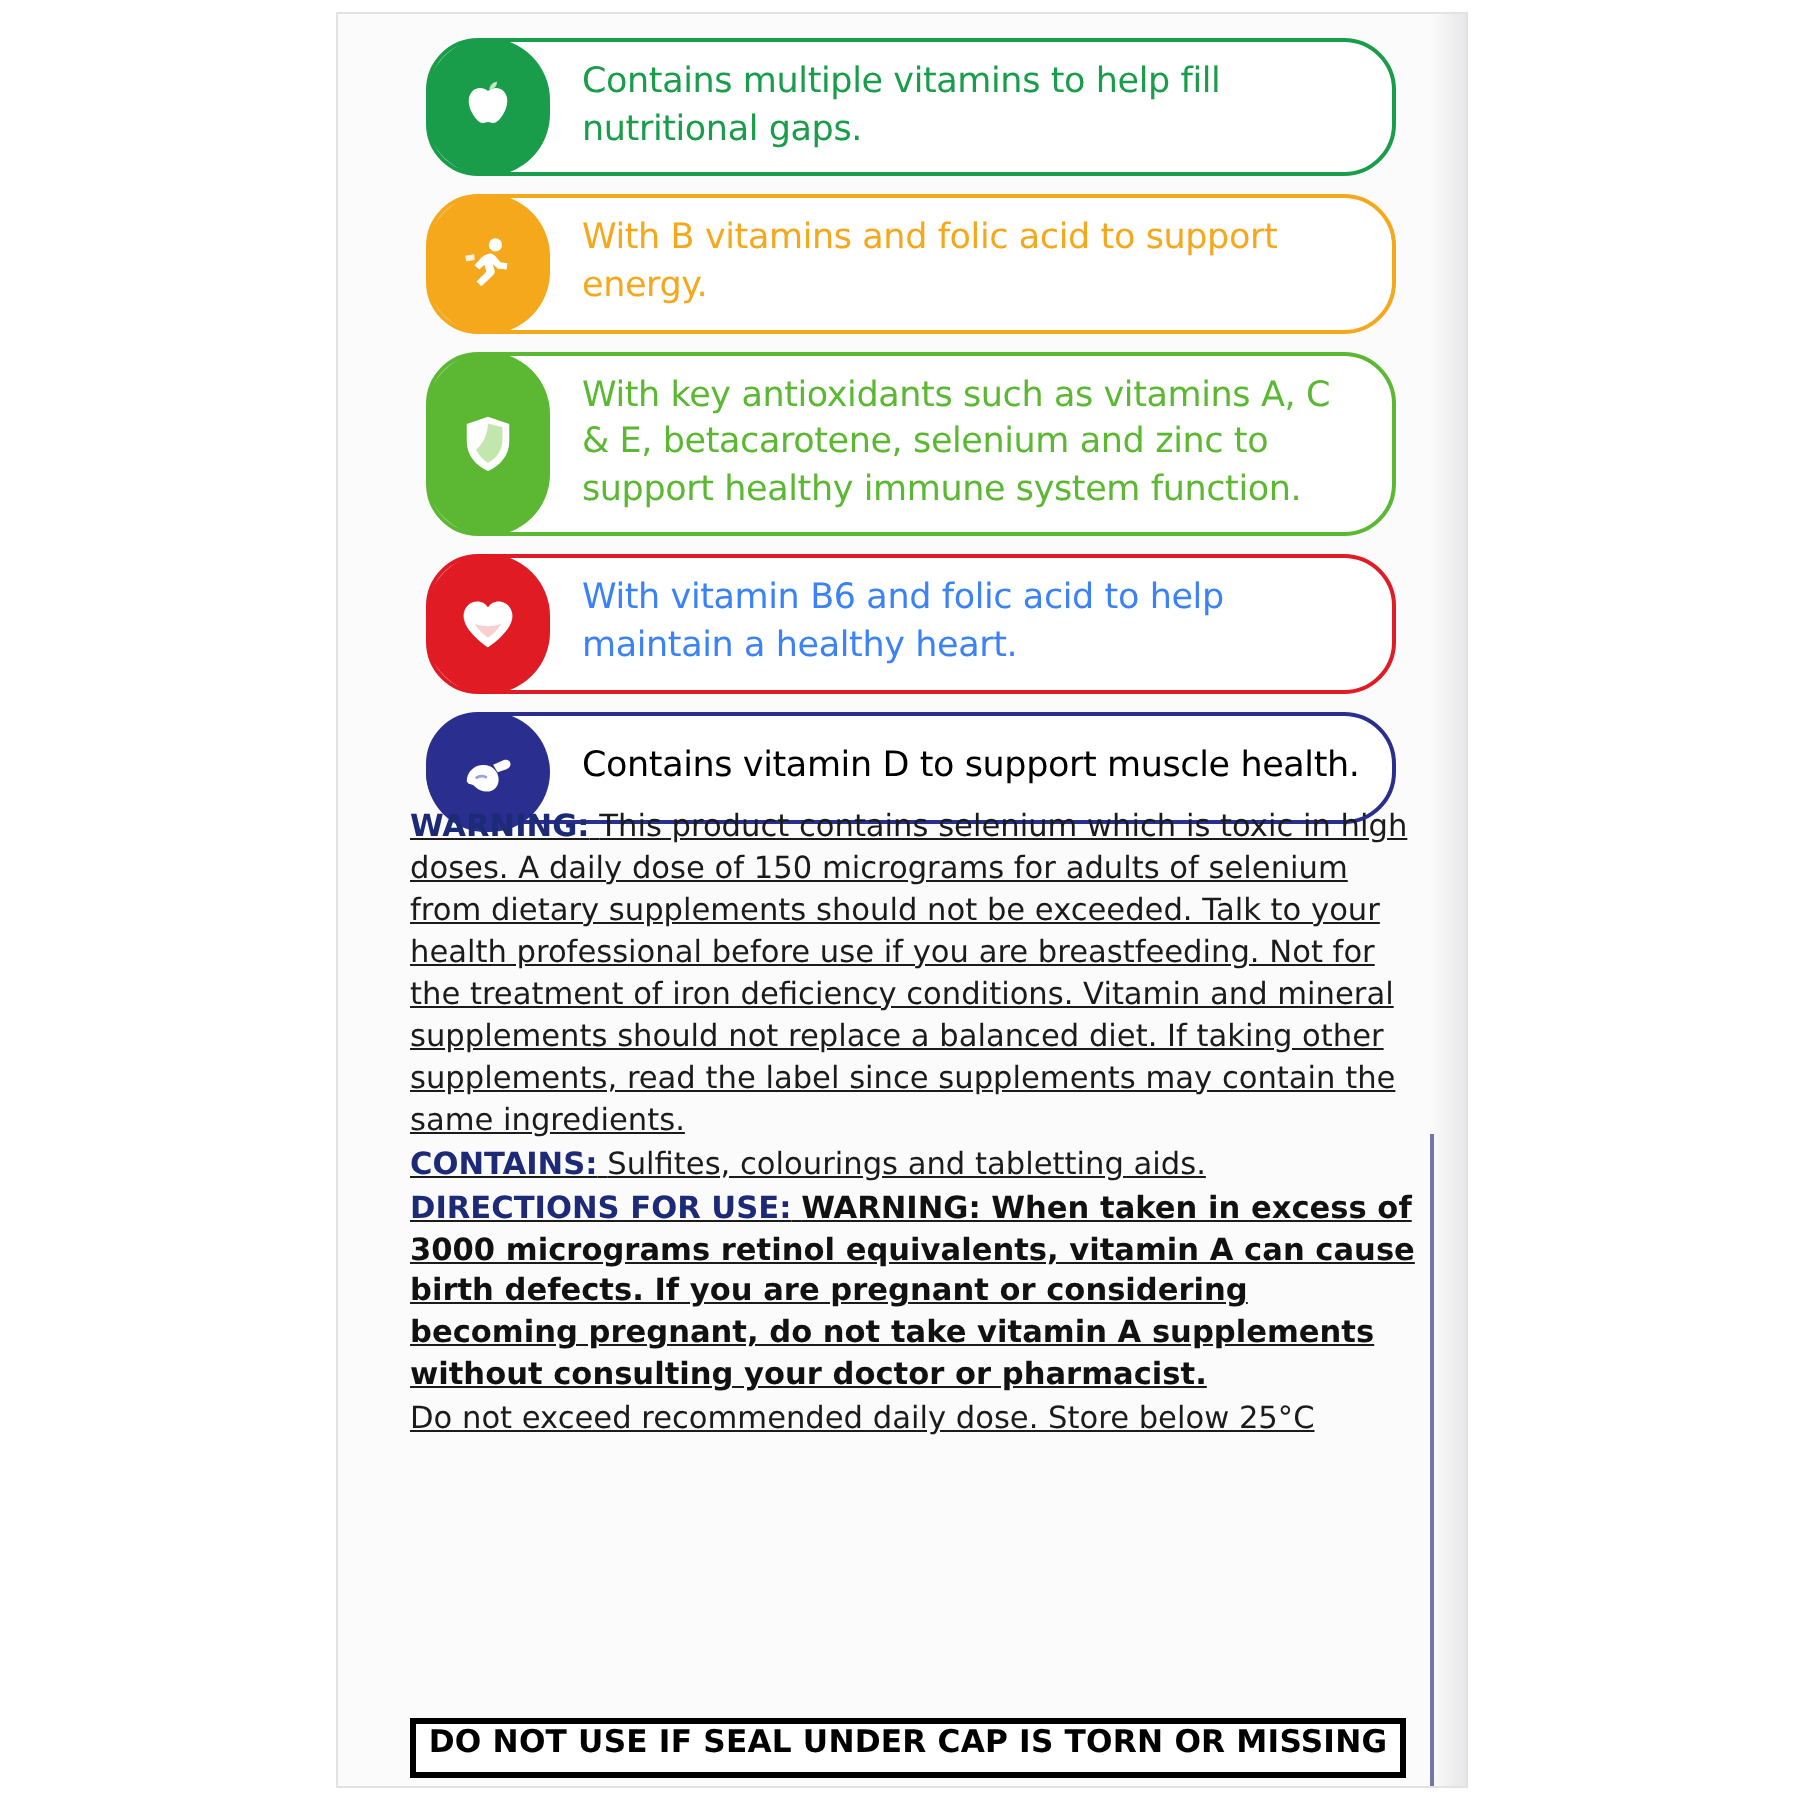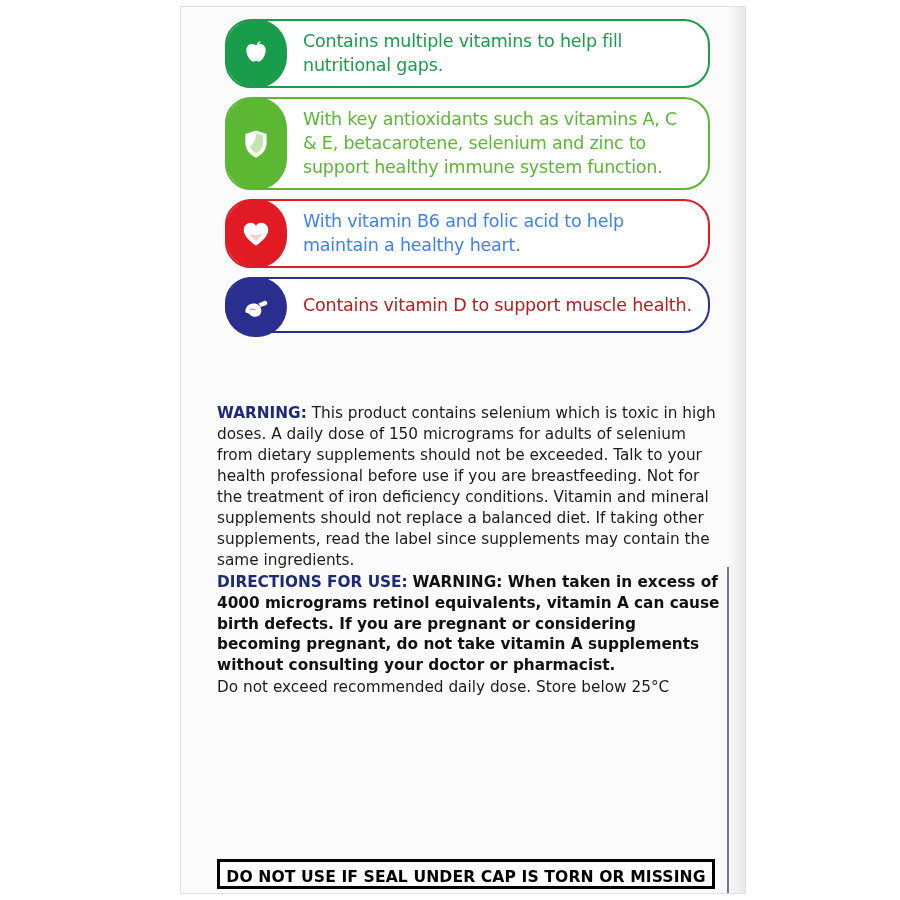--- a/index.html
+++ b/index.html
@@ -17,21 +17,20 @@
   #package {
     position: absolute;
     left: 168px;
     top: 6px;
     width: 566px;
     height: 888px;
     background: #fbfbfb;
     border: 1px solid #e2e2e2;
     box-sizing: border-box;
     overflow: hidden;
-    margin-left: 12px;
   }
   
   #edge-strip {
     position: absolute;
     right: 0px;
     top: 0px;
     width: 18px;
     height: 888px;
     background: linear-gradient(to right, rgba(0,0,0,0.00), rgba(60,60,90,0.10));
   }
@@ -89,35 +88,36 @@
   
   #copy {
     position: absolute;
     left: 36px;
     top: 396px;
     width: 505px;
     font-family: "DejaVu Sans", sans-serif;
     font-size: 15.3px;
     line-height: 1.37;
     color: #1b1b1b;
+    text-decoration: underline;
   }
   #copy p { margin: 0 0 1px 0; }
   .lbl-navy { color: #1d2a78; font-weight: bold; }
   .bold { font-weight: bold; color: #111; }
   .blk { color: #1b1b1b; }
 
   #seal {
     position: absolute;
     left: 36px;
     top: 852px;
     width: 498px;
     height: 30px;
     border: 3px solid #000;
     display: flex;
-    align-items: flex-end;
+    align-items: flex-start;
     justify-content: center;
     box-sizing: border-box;
     background: #fff;
   }
   #seal span {
     font-family: "DejaVu Sans", sans-serif;
     font-weight: bold;
     font-size: 15.6px;
     letter-spacing: 0.1px;
     color: #000;
@@ -136,20 +136,30 @@
     <div class="benefit" style="border-color:#1a9d4b;">
       <div class="icon-wrap" style="background:#1a9d4b;">
         <svg class="icon-svg" width="34" height="34" viewBox="0 0 32 32" aria-hidden="true">
           <path d="M16 8c-2.2-2-5.6-2-7.6.3-2.2 2.5-1.8 6.6.2 10.2 1.4 2.5 3.3 4.6 4.8 4.6 1 0 1.6-.5 2.6-.5s1.6.5 2.6.5c1.5 0 3.4-2.1 4.8-4.6 2-3.6 2.4-7.7.2-10.2C21.6 6 18.2 6 16 8z" fill="#ffffff"></path>
           <path d="M16.6 7.2c.2-1.8 1.7-3.3 3.6-3.5.2 1.9-1.3 3.6-3.6 3.5z" fill="#bfe6c8"></path>
         </svg>
       </div>
       <div class="btext" style="color:#1a9d4b;">Contains multiple vitamins to help fill nutritional gaps.</div>
     </div>
 
+    <div class="benefit" style="border-color:#f5a81c;">
+      <div class="icon-wrap" style="background:#f5a81c;">
+        <svg class="icon-svg" width="34" height="34" viewBox="0 0 32 32" aria-hidden="true">
+          <circle cx="19.5" cy="7" r="3.1" fill="#ffffff"></circle>
+          <path d="M17.2 11c-2 .2-3.6 1.2-4.9 2.6l-2.7 3 2.3 2 2.4-2.3.9 3.3-4.6 4.6 2.3 2.3 5.6-5.3c.6-.6.8-1.3.6-2.1l-.8-3 2.4 2.1 4.1.4.3-3-3.2-.4-2.2-2.6c-.7-.9-1.6-1.4-2.5-1.6z" fill="#ffffff"></path>
+          <path d="M9.5 11.4l-4.2.7.4 2.6 4.1-.6z" fill="#ffffff" opacity="0.85"></path>
+        </svg>
+      </div>
+      <div class="btext" style="color:#f5a81c;">With B vitamins and folic acid to support energy.</div>
+    </div>
 
     <div class="benefit" style="border-color:#5cb832;justify-content:flex-end;">
       <div class="icon-wrap" style="background:#5cb832;">
         <svg class="icon-svg" width="34" height="34" viewBox="0 0 32 32" aria-hidden="true">
           <path d="M16 3.2l10 3.4v8.2c0 6.4-4.2 11.4-10 13.9-5.8-2.5-10-7.5-10-13.9V6.6z" fill="#ffffff"></path>
           <path d="M16 6.4c-.2 5.2-2.2 9.4-5.6 12.3 1.3 2.7 3.2 4.8 5.6 6.1 4.1-2 6.8-6 6.8-10.9V8.1z" fill="#8fd26a" opacity="0.55"></path>
         </svg>
       </div>
       <div class="btext" style="color:#5cb832;">With key antioxidants such as vitamins A, C &amp; E, betacarotene, selenium and zinc to support healthy immune system function.</div>
     </div>
@@ -165,38 +175,42 @@
     </div>
 
     <div class="benefit" style="border-color:#2a2f8f;">
       <div class="icon-wrap" style="background:#2a2f8f;">
         <svg class="icon-svg" width="34" height="34" viewBox="0 0 32 32" aria-hidden="true">
           <path d="M6 20.5c0-4.2 3-7.5 7.2-7.8 2.4-.2 4 .4 5.4 1.6 1.6 1.4 2.4 3.2 2.4 5.3 0 3.3-2.3 5.6-5.6 5.6-2.4 0-3.8-.9-5.3-2.2-1.2-1-2.2-1.4-3.1-1.3z" fill="#ffffff"></path>
           <path d="M18.4 12.6l5.1-2.2c1.4-.6 2.7.1 3 1.4.3 1.3-.4 2.4-1.8 2.9l-4.2 1.4z" fill="#ffffff"></path>
           <path d="M10.2 18.9c1.6-1.1 3.6-1.2 5.3-.3" stroke="#9aa0dd" stroke-width="1.2" fill="none"></path>
         </svg>
       </div>
-      <div class="btext" style="color:#b91c1c;">Contains vitamin D to support muscle health.</div>
+      <div class="btext" style="color:#000000;">Contains vitamin D to support muscle health.</div>
     </div>
 
   </div>
 
   <div id="copy">
 
     <p>
       <span class="lbl-navy">WARNING:</span>
       <span class="blk">This product contains selenium which is toxic in high doses. A daily dose of 150 micrograms for adults of selenium from dietary supplements should not be exceeded. Talk to your health professional before use if you are breastfeeding. Not for the treatment of iron deficiency conditions. Vitamin and mineral supplements should not replace a balanced diet. If taking other supplements, read the label since supplements may contain the same ingredients.</span>
     </p>
 
 
+    <p>
+      <span class="lbl-navy">CONTAINS:</span>
+      <span class="blk">Sulfites, colourings and tabletting aids.</span>
+    </p>
 
 
     <p>
       <span class="lbl-navy">DIRECTIONS FOR USE:</span>
-      <span class="bold">WARNING: When taken in excess of 4000 micrograms retinol equivalents, vitamin A can cause birth defects. If you are pregnant or considering becoming pregnant, do not take vitamin A supplements without consulting your doctor or pharmacist.</span>
+      <span class="bold">WARNING: When taken in excess of 3000 micrograms retinol equivalents, vitamin A can cause birth defects. If you are pregnant or considering becoming pregnant, do not take vitamin A supplements without consulting your doctor or pharmacist.</span>
     </p>
 
 
     <p class="blk">Do not exceed recommended daily dose. Store below 25°C</p>
 
   </div>
 
   <div id="seal">
     <span>DO NOT USE IF SEAL UNDER CAP IS TORN OR MISSING</span>
   </div>

